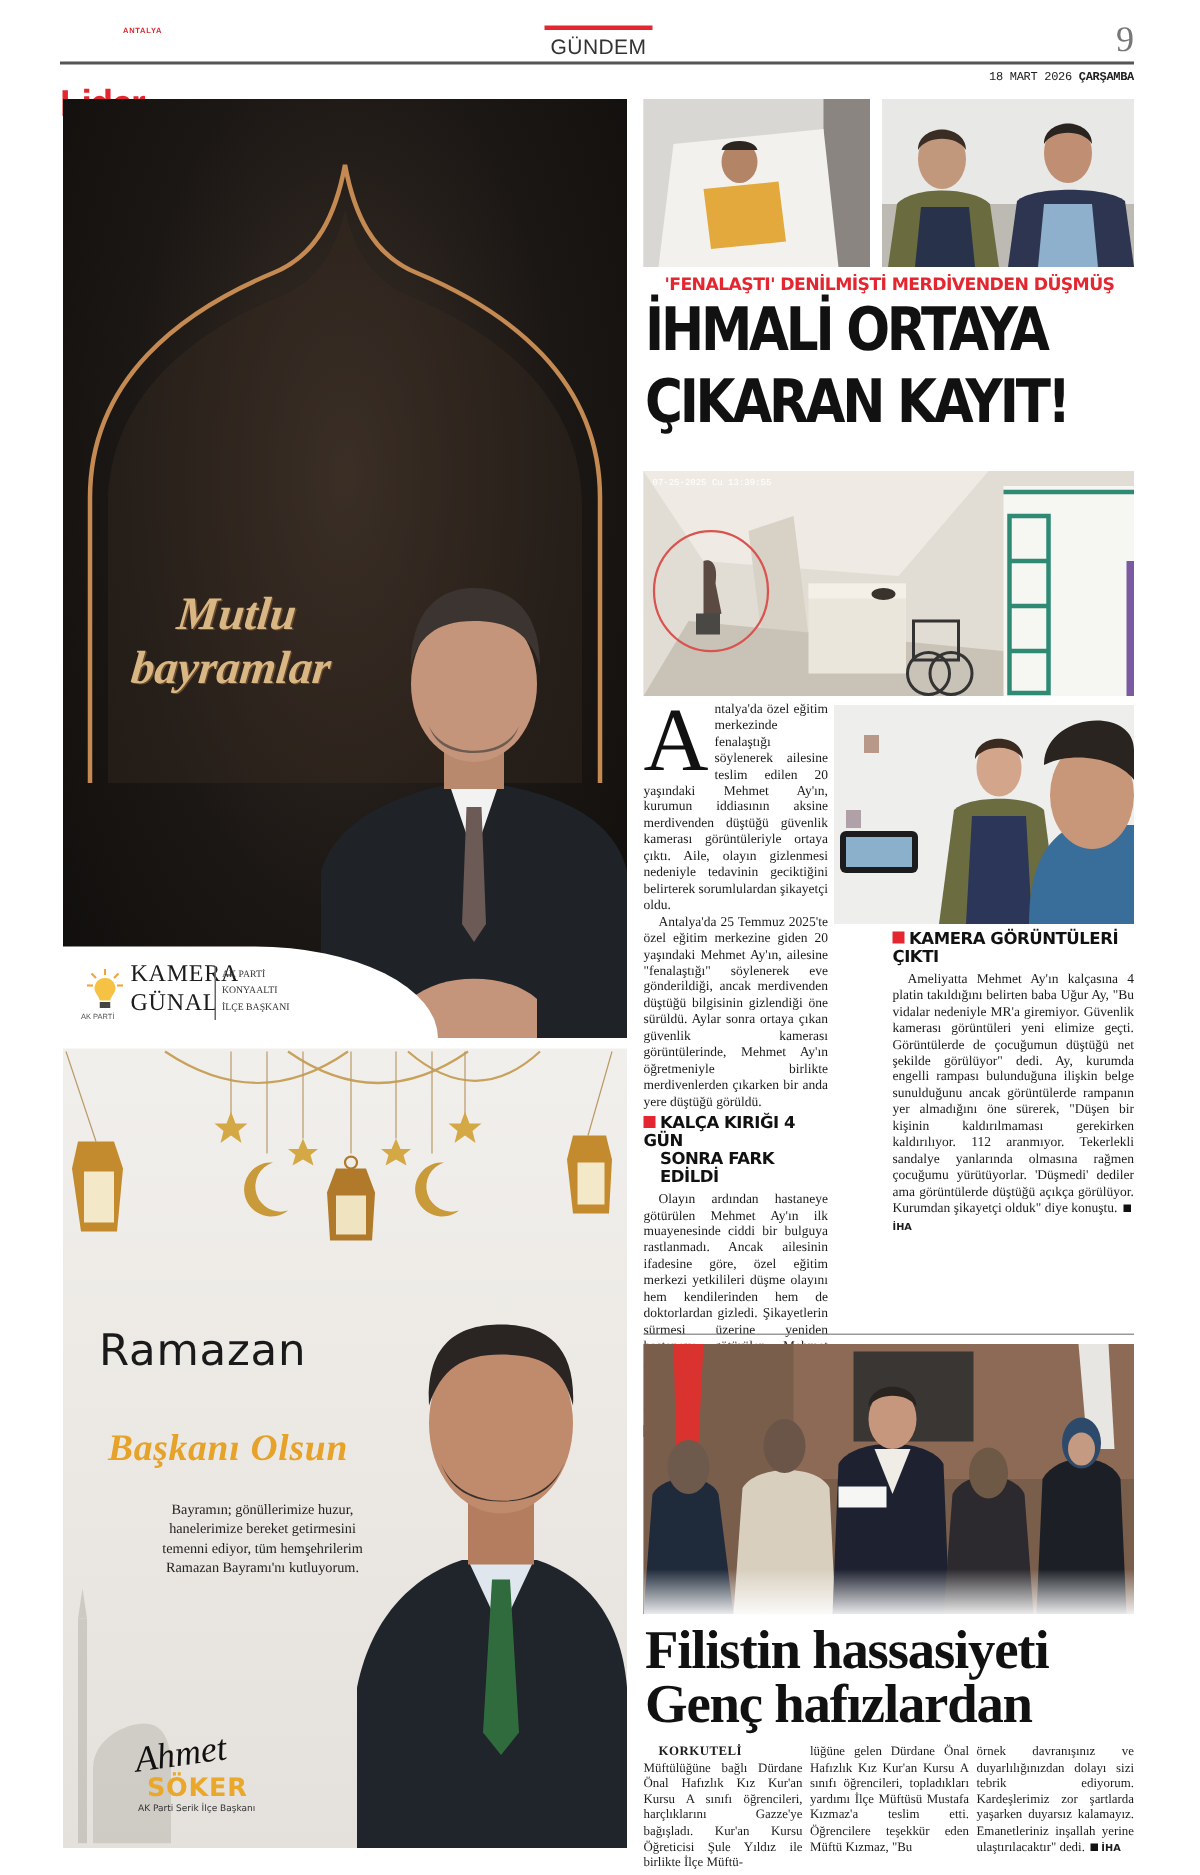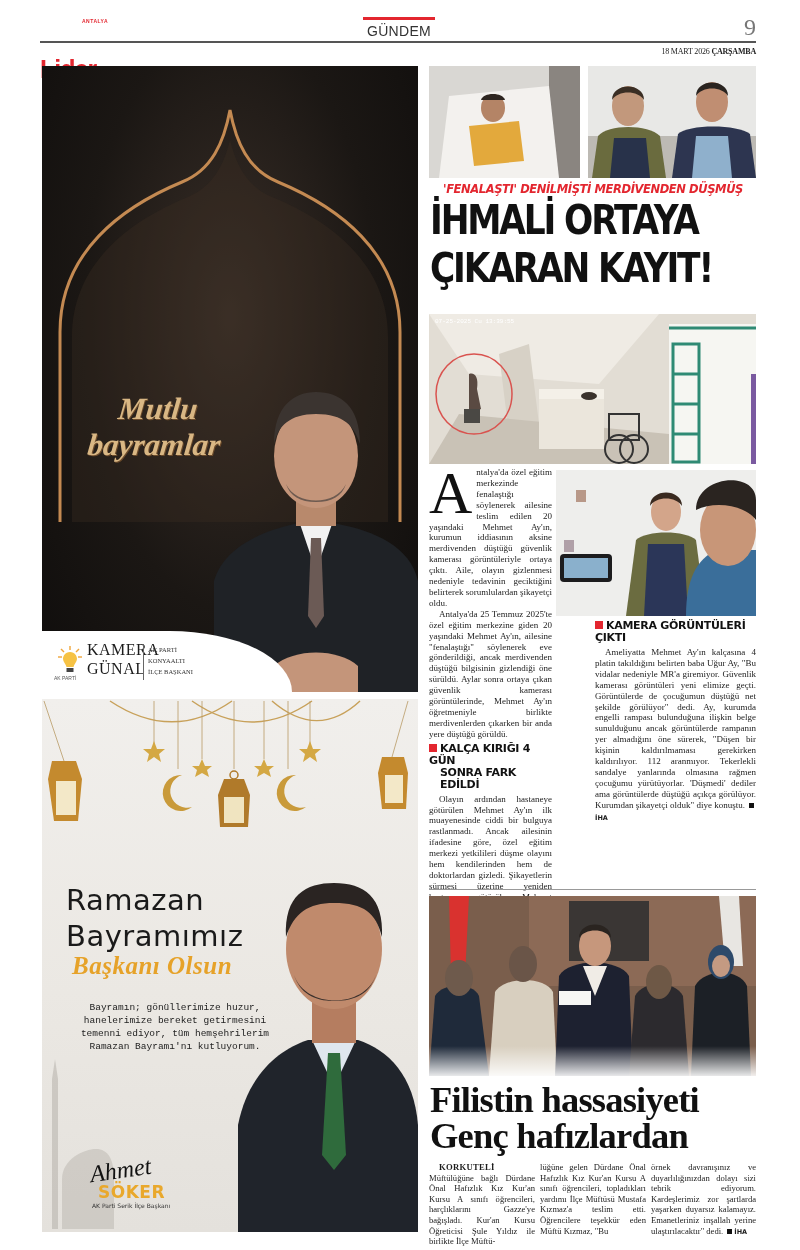--- a/index.html
+++ b/index.html
@@ -7,21 +7,21 @@
   body { position: relative; font-family: "Liberation Serif", serif; color: #1a1a1a; }
 
   
   .masthead { position: absolute; left: 0; top: 0; width: 800px; height: 60px; }
   .logo { position: absolute; left: 40px; top: 17px; font-family: "Liberation Sans", sans-serif; font-weight: 900; font-size: 25px; color: #e3262f; letter-spacing: -1px; line-height: 1; margin-top: 40px; }
   .logo-sup { position: absolute; left: 82px; top: 18px; font-family: "Liberation Sans", sans-serif; font-size: 5px; font-weight: 700; color: #e3262f; letter-spacing: 0.5px; }
   .section-bar { position: absolute; left: 363px; top: 17px; width: 72px; height: 3px; background: #e3262f; }
   .section-name { position: absolute; left: 356px; top: 23px; width: 86px; text-align: center; font-family: "Liberation Sans", sans-serif; font-size: 14px; color: #333; letter-spacing: 0.3px; }
   .page-num { position: absolute; right: 44px; top: 14px; font-family: "Liberation Serif", serif; font-size: 24px; color: #777; font-weight: 300; }
   .rule { position: absolute; left: 40px; top: 41px; width: 716px; height: 1.5px; background: #555; }
-  .dateline { position: absolute; right: 44px; top: 47px; font-family: Liberation Serif, serif; font-size: 8px; color: #222; letter-spacing: -0.2px; }
+  .dateline { position: absolute; right: 44px; top: 47px; font-family: Liberation Mono, monospace; font-size: 8px; color: #222; letter-spacing: -0.2px; }
   .dateline b { font-weight: 700; }
 
   
   .ad1 { position: absolute; left: 42px; top: 66px; width: 376px; height: 626px; background: radial-gradient(ellipse at 50% 40%, #3a2f28 0%, #1b1714 55%, #0f0d0c 100%); overflow: hidden; }
   .ad1-arch { position: absolute; left: 10px; top: 36px; width: 356px; height: 420px; }
   .ad1-message { position: absolute; left: 40px; top: 116px; width: 300px; text-align: center; font-family: "Liberation Serif", serif; font-style: italic; font-size: 14.5px; line-height: 21.5px; color: #f1ece5; }
   .ad1-script { position: absolute; left: 14px; top: 325px; width: 200px; text-align: center; font-family: "Liberation Serif", serif; font-style: italic; font-weight: 700; font-size: 31px; line-height: 36px; color: #d9b784; text-shadow: 1px 1px 0 #6b4a2a; transform: skewX(-6deg); }
   .ad1-person { position: absolute; left: 172px; top: 300px; width: 204px; height: 326px; }
   .ad1-footer { position: absolute; left: 0; top: 565px; width: 250px; height: 61px; background: #ffffff; border-top-right-radius: 140px 70px; }
   .ad1-bulb { position: absolute; left: 16px; top: 580px; width: 24px; height: 30px; }
@@ -29,32 +29,32 @@
   .ad1-name { position: absolute; left: 45px; top: 574px; font-family: "Liberation Serif", serif; font-size: 16px; line-height: 19px; color: #1c1c1c; letter-spacing: 0.5px; }
   .ad1-sep { position: absolute; left: 101px; top: 578px; width: 1px; height: 36px; background: #666; }
   .ad1-role { position: absolute; left: 106px; top: 578px; font-family: "Liberation Serif", serif; font-size: 6.5px; line-height: 11px; color: #333; }
 
   
   .ad2 { position: absolute; left: 42px; top: 699px; width: 376px; height: 533px; background: linear-gradient(180deg, #f1efec 0%, #ebe8e3 55%, #e4e1dc 100%); overflow: hidden; }
   .ad2-decor { position: absolute; left: 0; top: 0; width: 376px; height: 150px; }
   .ad2-title { position: absolute; left: 24px; top: 183px; font-family: "DejaVu Sans", sans-serif; font-size: 29px; line-height: 36px; color: #1a1a1a; font-weight: 400; letter-spacing: 0.5px; }
   .ad2-title .l2 { display: block; }
   .ad2-script { position: absolute; left: 30px; top: 253px; font-family: "Liberation Serif", serif; font-weight: 700; font-style: italic; font-size: 25px; color: #e6a229; letter-spacing: 0.5px; }
-  .ad2-body { position: absolute; left: 28px; top: 302px; width: 210px; text-align: center; font-family: Liberation Mono, monospace; font-size: 9.5px; line-height: 13px; color: #222; }
+  .ad2-body { position: absolute; left: 28px; top: 302px; width: 210px; text-align: center; font-family: Liberation Serif, serif; font-size: 9.5px; line-height: 13px; color: #222; }
   .ad2-mosque { position: absolute; left: 2px; top: 360px; width: 70px; height: 170px; opacity: 0.35; }
   .ad2-sig { position: absolute; left: 48px; top: 458px; font-family: "Liberation Serif", serif; font-style: italic; font-size: 24px; color: #111; transform: rotate(-8deg); }
   .ad2-name { position: absolute; left: 56px; top: 483px; font-family: "DejaVu Sans", sans-serif; font-weight: 700; font-size: 17px; color: #e9a82c; letter-spacing: 0.5px; }
   .ad2-role { position: absolute; left: 50px; top: 503px; font-family: "DejaVu Sans", sans-serif; font-size: 6px; color: #333; }
   .ad2-person { position: absolute; left: 196px; top: 126px; width: 180px; height: 407px; }
 
   
   .photo { position: absolute; overflow: hidden; background: #ccc; }
   .p1 { left: 429px; top: 66px; width: 151px; height: 112px; }
   .p2 { left: 588px; top: 66px; width: 168px; height: 112px; }
-  .kicker { position: absolute; left: 430px; top: 182px; width: 326px; text-align: center; font-family: "DejaVu Sans", sans-serif; font-weight: 700; font-size: 11.5px; color: #e3262f; letter-spacing: -0.4px; white-space: nowrap; font-style: italic; }
+  .kicker { position: absolute; left: 430px; top: 182px; width: 326px; text-align: center; font-family: "DejaVu Sans", sans-serif; font-weight: 700; font-size: 11.5px; color: #e3262f; letter-spacing: -0.4px; white-space: nowrap; }
   .headline { position: absolute; left: 430px; top: 196px; width: 330px; font-family: "DejaVu Sans", sans-serif; font-weight: 900; font-size: 40px; line-height: 48px; color: #111; letter-spacing: -2.5px; transform: scaleX(0.86); transform-origin: left top; white-space: nowrap; }
   .headline span { display: block; }
   .p3 { left: 429px; top: 314px; width: 327px; height: 150px; background: #dcd8d0; }
   .p4 { left: 556px; top: 470px; width: 200px; height: 146px; background: #e7e7e4; }
 
   .col { position: absolute; font-family: "Liberation Serif", serif; font-size: 9px; line-height: 10.9px; color: #1c1c1c; text-align: justify; hyphens: auto; }
   .col p { text-indent: 10px; }
   .col p.noindent { text-indent: 0; }
   .dropcap { float: left; font-family: "Liberation Serif", serif; font-size: 60px; line-height: 48px; margin: 2px 4px 0 0; color: #111; }
   .subhead { font-family: "DejaVu Sans", sans-serif; font-weight: 700; font-size: 11px; line-height: 12px; color: #111; margin: 3px 0 3px 0; letter-spacing: -0.3px; text-align: left; }
@@ -170,21 +170,20 @@
       <path d="M10 62 L34 62 L40 80 L36 122 L12 122 L6 80 Z" fill="#c48a2e"></path>
       <rect x="14" y="82" width="20" height="34" fill="#f3e8c8"></rect>
     </g>
     <g>
       <path d="M340 58 L362 58 L366 74 L364 110 L340 110 L336 74 Z" fill="#c48a2e"></path>
       <rect x="343" y="76" width="18" height="28" fill="#f3e8c8"></rect>
     </g>
   </svg>
   <div class="ad2-title">
     <span class="l2">Ramazan</span>
-    <span class="l2">Bayramımız</span>
   </div>
   <div class="ad2-script">Başkanı Olsun</div>
   <div class="ad2-body">
     <div>Bayramın; gönüllerimize huzur,</div>
     <div>hanelerimize bereket getirmesini</div>
     <div>temenni ediyor, tüm hemşehrilerim</div>
     <div>Ramazan Bayramı'nı kutluyorum.</div>
   </div>
   <svg class="ad2-mosque" viewBox="0 0 70 170">
     <rect x="8" y="20" width="6" height="150" fill="#9a958d"></rect>

